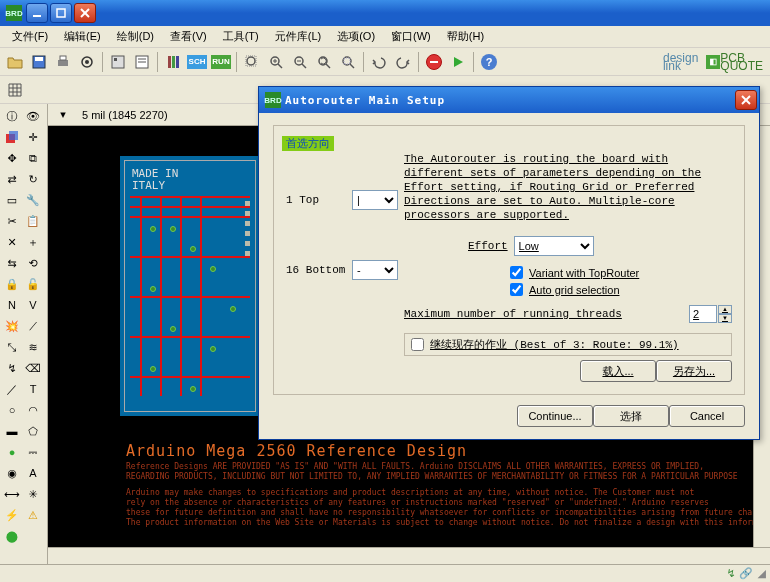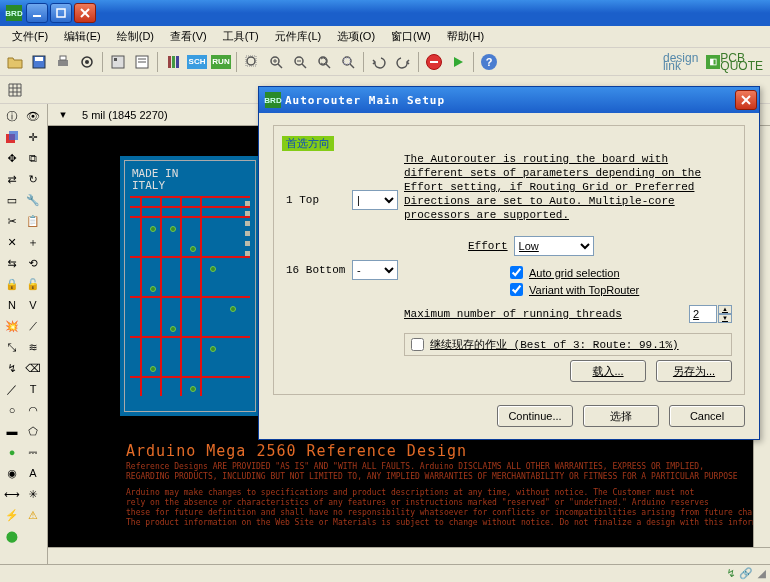--- a/index.html
+++ b/index.html
@@ -71,21 +71,21 @@
 select { height: 20px; border: 1px solid #7f9db9; background: #fff; font-size: 11px; }
 select.dir { width: 46px; }
 select.effort { width: 80px; }
 input[type=checkbox] { width: 13px; height: 13px; }
 .spinner { display: inline-flex; align-items: center; }
 .spinner input { width: 28px; height: 18px; border: 1px solid #7f9db9; text-align: left; padding: 0 3px; }
 .spinner .spins { display: flex; flex-direction: column; margin-left: 1px; }
 .spinner .spins div { width: 14px; height: 9px; border: 1px solid #7f9db9; background: #ece9d8; font-size: 6px; line-height: 6px; text-align: center; }
 .chk-row { display: flex; align-items: center; gap: 6px; margin: 4px 0 4px 106px; font-family: "Courier New", monospace; }
 .btn { min-width: 76px; height: 22px; background: #ece9d8; border: 1px solid #707070; border-radius: 3px; padding: 0 10px; font-size: 11px; cursor: default; box-shadow: inset 1px 1px 0 #fff; }
-.btn-row { display: flex; gap: 10px; justify-content: flex-end; margin-top: 6px; }
+.btn-row { display: flex; justify-content: flex-end; margin-top: 6px; }
 .btn-row.top { margin-top: 4px; justify-content: flex-end; }
 .continue-box { border: 1px solid #bfb8a8; padding: 3px 6px; display: flex; align-items: center; gap: 6px; margin-top: 4px; }
 .continue-box span { font-family: "SimSun","Courier New", monospace; }
 .left-layers .form-row { margin-top: 46px; }
 .left-layers .form-row:first-child { margin-top: 38px; }
 </style>
 </head>
 <body>
 
 <div class="titlebar">
@@ -401,25 +401,25 @@
           </div>
         </div>
         <div class="col-right">
           <div class="desc">The Autorouter is routing the board with different sets of parameters depending on the Effort setting, if Routing Grid or Preferred Directions are set to Auto. Multiple-core processors are supported.</div>
           <div class="form-row" style="margin-left:64px">
             <label>Effort</label>
             <select class="effort"><option>Low</option></select>
           </div>
           <div class="chk-row">
             <input type="checkbox" checked="" style="">
-            <span>Auto grid selection</span>
+            <span>Variant with TopRouter</span>
           </div>
           <div class="chk-row">
             <input type="checkbox" checked="" style="">
-            <span>Variant with TopRouter</span>
+            <span>Auto grid selection</span>
           </div>
           <div class="form-row" style="margin-top:9px;justify-content:space-between">
             <label>Maximum number of running threads</label>
             <div class="spinner">
               <input value="2" style="">
               <div class="spins">
                   <div>▲</div>
                   <div>▼</div>
                 </div>
             </div>

